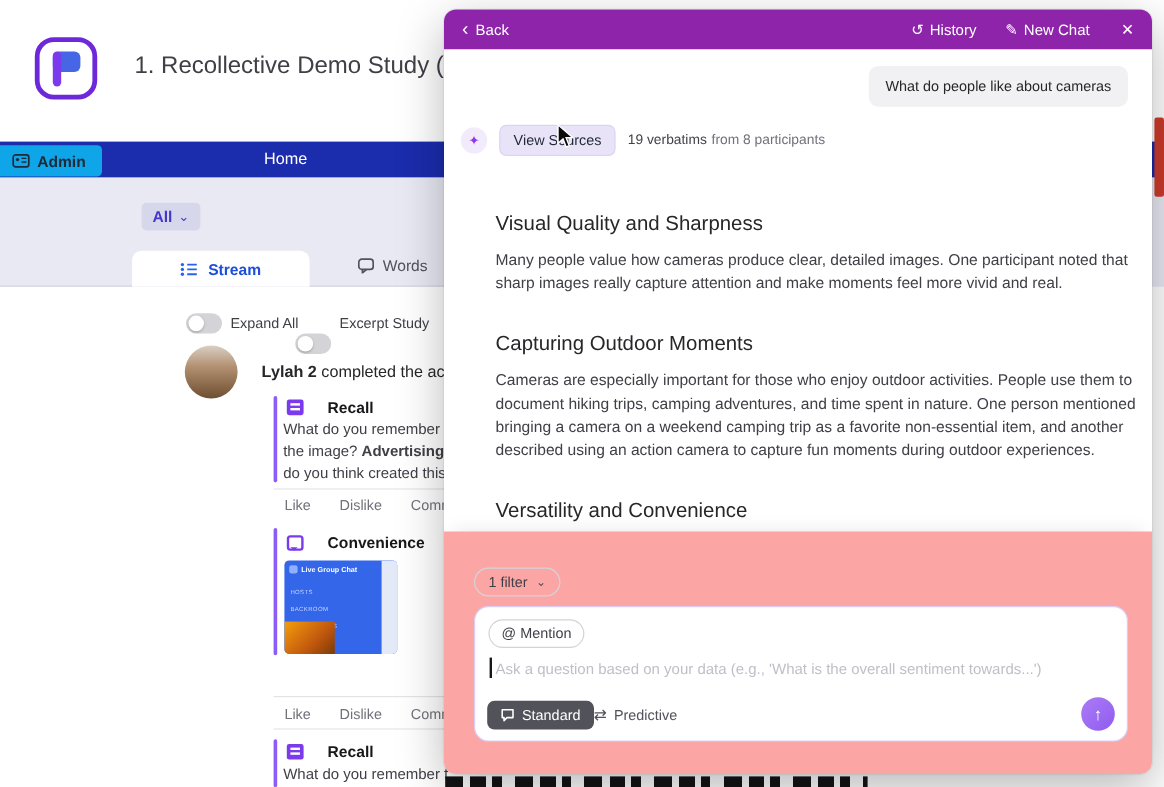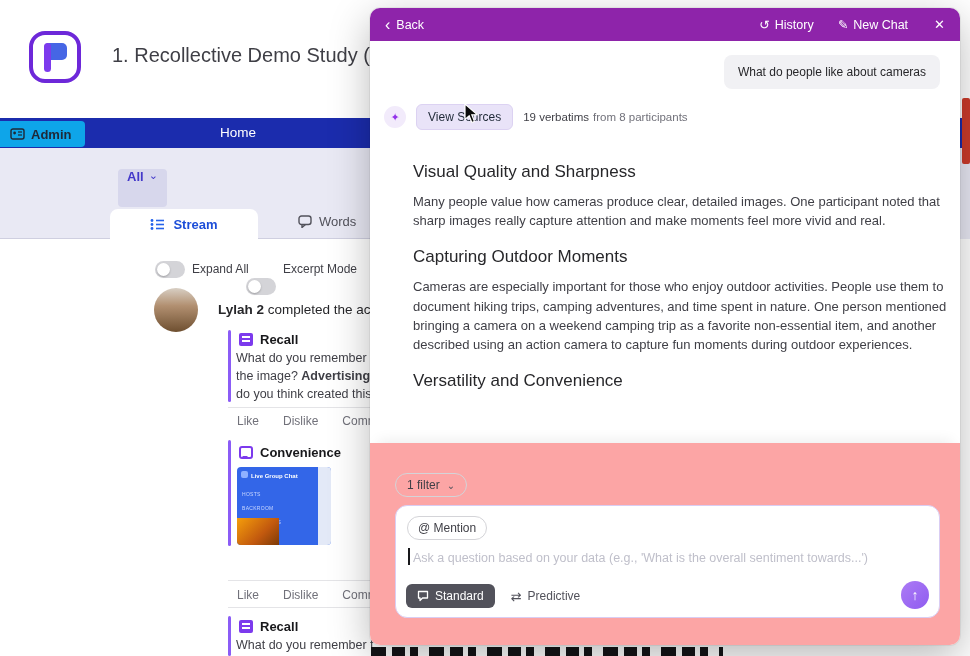--- a/index.html
+++ b/index.html
@@ -11,39 +11,39 @@
   
   .bg-top { left:0; top:0; width:970px; height:118px; background:#fff; }
   .logo { left:28px; top:30px; width:54px; height:54px; }
   .page-title { left:112px; top:44px; font-size:20px; color:#3f3f46; white-space:nowrap; }
   .navbar { left:0; top:118px; width:970px; height:30px; background:#1b2cad; }
   .admin-btn { left:0; top:121px; height:26px; display:flex; align-items:center; gap:6px;
     padding:0 14px 0 10px; background:#0ea5e9; border-radius:0 4px 4px 0;
     color:#1f2937; font-size:13px; font-weight:600; z-index:2; }
   .nav-home { left:220px; top:125px; color:#fff; font-size:13.5px; }
   .bg-body { left:0; top:148px; width:970px; height:508px; background:#e9e9f4; }
-  .all-dd { left:118px; top:169px; height:38px; display:flex; align-items:flex-start; gap:5px;
+  .all-dd { left:118px; top:169px; height:23px; display:flex; align-items:center; gap:5px;
     padding:0 9px; background:#d7d7ec; border-radius:4px; color:#4338ca; font-weight:700; font-size:13px; }
   .all-dd .chev { font-size:11px; font-weight:400; }
   .tab-line { left:0; top:238px; width:370px; height:1px; background:#cfcfe0; }
   .tab-stream { left:110px; top:209px; width:148px; height:30px; background:#fff;
     border-radius:8px 8px 0 0; display:flex; align-items:center; justify-content:center; gap:8px;
     color:#1d4ed8; font-size:13px; font-weight:600; z-index:2; }
   .tab-words { left:298px; top:214px; display:flex; align-items:center; gap:7px; color:#52525b; font-size:13px; }
   .content-white { left:0; top:239px; width:970px; height:417px; background:#fff; }
   .toggle { width:30px; height:17px; border-radius:9px; background:#d4d4d8; position:relative; }
   .toggle .knob { position:absolute; left:2px; top:2px; width:13px; height:13px; border-radius:50%;
     background:#fff; box-shadow:0 1px 2px rgba(0,0,0,.25); }
   .tgl-label { font-size:12px; color:#3f3f46; }
   .avatar { left:154px; top:288px; width:44px; height:44px; border-radius:50%;
     background:linear-gradient(180deg,#d8cfc4 0%, #b29071 40%, #6e4f30 100%); }
   .author { left:218px; top:302px; font-size:13.5px; color:#27272a; white-space:nowrap; }
   .author b { font-weight:700; }
   .quote-border { width:3px; background:#8b5cf6; border-radius:2px; }
-  .card-head { display:flex; align-items:center; gap:7px; font-size:13px; font-weight:700; color:#18181b; }
+  .card-head { display:flex; align-items:center; gap:20px; font-size:13px; font-weight:700; color:#18181b; }
   .card-line { font-size:12.5px; color:#3f3f46; white-space:nowrap; margin-top:4px; }
   .card-line .lnk { font-weight:700; }
   .divider { height:1px; background:#e4e4e7; }
   .actions { display:flex; gap:24px; font-size:12px; color:#71717a; }
   .book-icon { width:14px; height:13px; border-radius:2px; background:#7c3aed; position:relative; }
   .book-icon::after { content:""; position:absolute; left:3px; top:3px; width:8px; height:2px;
     background:#fff; box-shadow:0 4px 0 #fff; }
   .chatsq-icon { width:14px; height:13px; border-radius:3px; border:2px solid #7c3aed; position:relative; }
   .chatsq-icon::after { content:""; position:absolute; left:1px; bottom:-5px;
     border:3px solid transparent; border-top-color:#7c3aed; }
@@ -76,33 +76,33 @@
   .ai-row { position:absolute; left:14px; top:63px; display:flex; align-items:center; gap:10px; }
   .sparkle { width:22px; height:22px; border-radius:50%; background:#f2ebfb; color:#9333ea;
     display:flex; align-items:center; justify-content:center; font-size:11px; }
   .view-sources { background:#e9e3f8; border:1px solid #dcd2f2; border-radius:6px; padding:5px 11px;
     font-size:12px; color:#1f2937; }
   .src-meta { font-size:11.5px; display:flex; gap:4px; }
   .src-meta .m1 { color:#3f3f46; }
   .src-meta .m2 { color:#71717a; }
   .chat-content { position:absolute; left:43px; top:104px; width:546px; }
   .chat-content p { font-size:13px; line-height:1.48; color:#3f3f46; margin-top:10px; }
-  .chat-content h2 { font-size:17px; font-weight:500; color:#27272a; margin-top:17px; }
+  .chat-content h2 { font-size:17px; font-weight:500; color:#27272a; margin-top:32px; }
   .composer { position:absolute; left:0; right:0; bottom:0; height:202px; background:#fca5a5;
     border-radius:0 0 10px 10px; box-shadow:0 -10px 14px -8px rgba(0,0,0,.08); }
   .filter-pill { position:absolute; left:25px; top:30px; display:inline-flex; align-items:center; gap:7px;
     border:1px solid #d4d4d8; border-radius:13px; padding:4px 11px; font-size:12px; color:#3f3f46; }
   .filter-pill .chev { font-size:10px; color:#52525b; }
   .input-card { position:absolute; left:25px; right:20px; top:62px; height:113px;
     border:1px solid #d9cdf3; border-radius:12px; background:#fff; }
   .mention-chip { position:absolute; left:11px; top:10px; border:1px solid #d4d4d8; border-radius:13px;
     padding:4px 10px; font-size:12px; color:#3f3f46; }
   .caret { position:absolute; left:12px; top:42px; width:2px; height:17px; background:#18181b; }
   .placeholder { position:absolute; left:17px; top:45px; font-size:12.5px; color:#bfbfca; white-space:nowrap; }
-  .card-bottom { position:absolute; left:10px; bottom:9px; display:flex; align-items:center; gap:16px; }
+  .card-bottom { position:absolute; left:10px; bottom:9px; display:flex; align-items:center; }
   .standard-chip { display:flex; align-items:center; gap:6px; background:#52525b; color:#fff;
     border-radius:6px; padding:5px 11px; font-size:12px; }
   .predictive { display:flex; align-items:center; gap:6px; color:#52525b; font-size:12px; }
   .predictive .ico { font-size:13px; }
   .send-btn { position:absolute; right:10px; bottom:8px; width:28px; height:28px; border-radius:50%;
     background:linear-gradient(135deg,#ac7bf5,#8f5cf0); color:#fff; display:flex; align-items:center;
     justify-content:center; font-size:14px; }
   .cursor-ptr { left:464px; top:103px; z-index:99; }
 </style>
 </head>
@@ -163,21 +163,21 @@
 
   <div class="abs content-white"></div>
 
   <div class="abs toggle" style="left:155px; top:261px;">
       <span class="knob"></span>
     </div>
   <div class="abs tgl-label" style="left:192px; top:262px;">Expand All</div>
   <div class="abs toggle" style="left:246px; top:261px;">
       <span class="knob"></span>
     </div>
-  <div class="abs tgl-label" style="left:283px; top:262px;">Excerpt Mode</div>
+  <div class="abs tgl-label" style="left:283px; top:262px;">Excerpt Study</div>
 
   <div class="abs avatar"></div>
   <div class="abs author">
     <b>Lylah 2</b><span> completed the activ</span>
   </div>
 
   <div class="abs quote-border" style="left:228px; top:330px; height:72px;"></div>
   <div class="abs" style="left:239px; top:332px;">
     <div class="card-head">
       <span class="book-icon"></span>

